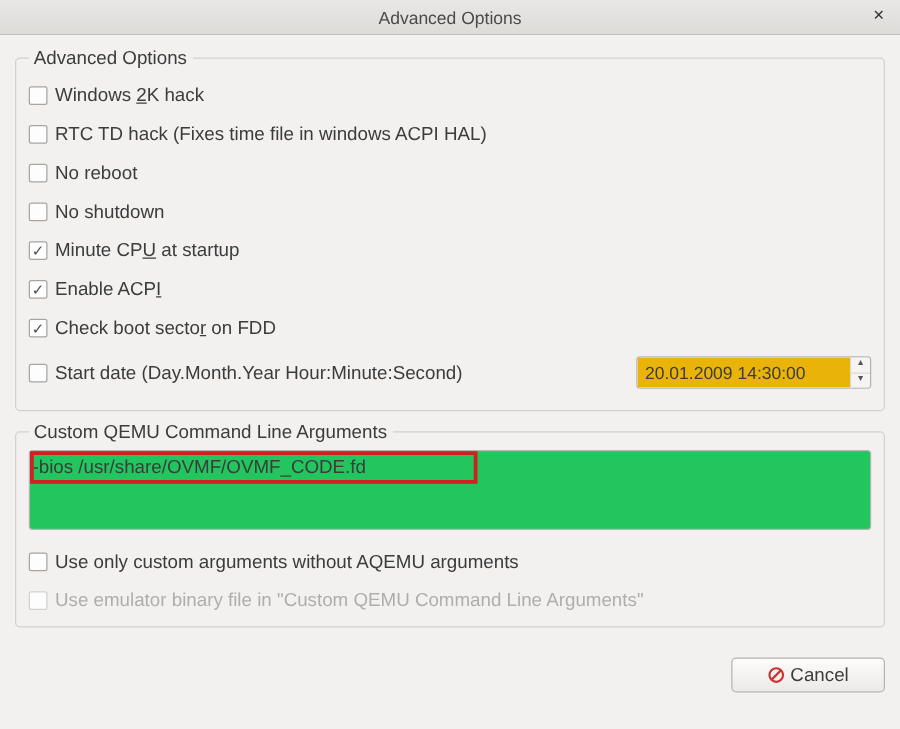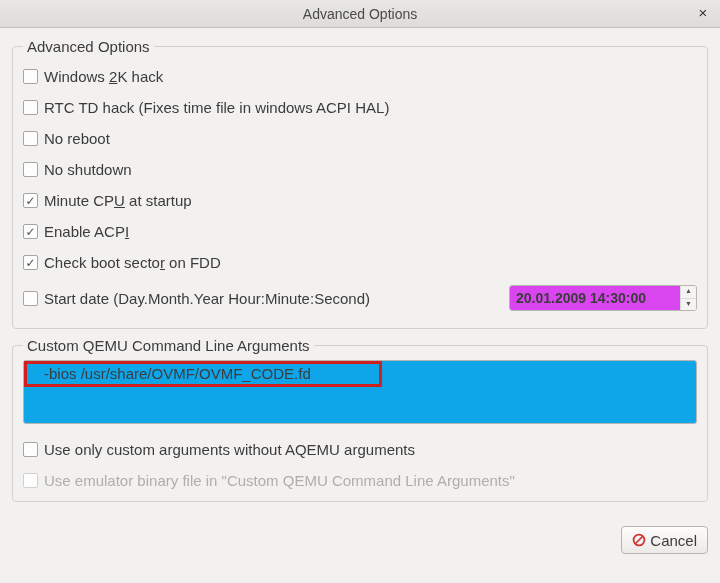--- a/index.html
+++ b/index.html
@@ -90,46 +90,45 @@
     height: 26px;
     overflow: hidden;
   }
   .spin input {
     border: none;
     outline: none;
     padding: 2px 6px;
     font-family: inherit;
     font-size: 14px;
     width: 170px;
-    background: #d946ef;
-    color: #3c3c3c;
-    font-weight: bold;
+    background: #eab308;
+    color: #3c3c3c;
   }
   .spin .arrows {
     width: 16px;
     display: flex;
     flex-direction: column;
     border-left: 1px solid #dcdad7;
     background: #f5f4f2;
   }
   .spin .arrows div {
     flex: 1;
     font-size: 7px;
     line-height: 10px;
     text-align: center;
     color: #555;
     cursor: pointer;
   }
   .spin .arrows div:first-child { border-bottom: 1px solid #dcdad7; }
   .cmd-area {
     border: 1px solid #b7b5b2;
-    background: #0ea5e9;
+    background: #22c55e;
     border-radius: 3px;
     height: 64px;
-    padding: 4px 20px;
+    padding: 4px 2px;
     font-size: 15px;
     color: #3c3c3c;
     position: relative;
     margin-bottom: 10px;
   }
   .cmd-highlight {
     position: absolute;
     left: 0;
     top: 0;
     border: 3px solid #d02020;
@@ -141,21 +140,21 @@
     gap: 6px;
     padding: 4px 12px 0 12px;
   }
   .btn {
     display: inline-flex;
     align-items: center;
     gap: 4px;
     border: 1px solid #b7b5b2;
     background: linear-gradient(to bottom, #fdfcfb, #eceae7);
     border-radius: 4px;
-    padding: 4px 10px;
+    padding: 4px 28px;
     font-family: inherit;
     font-size: 15px;
     color: #3c3c3c;
     cursor: pointer;
     height: 28px;
   }
   .btn.default {
     box-shadow: 0 0 0 1px #b9c9a8 inset, 0 0 3px rgba(120,170,80,0.5);
     border-color: #9ab07f;
   }

